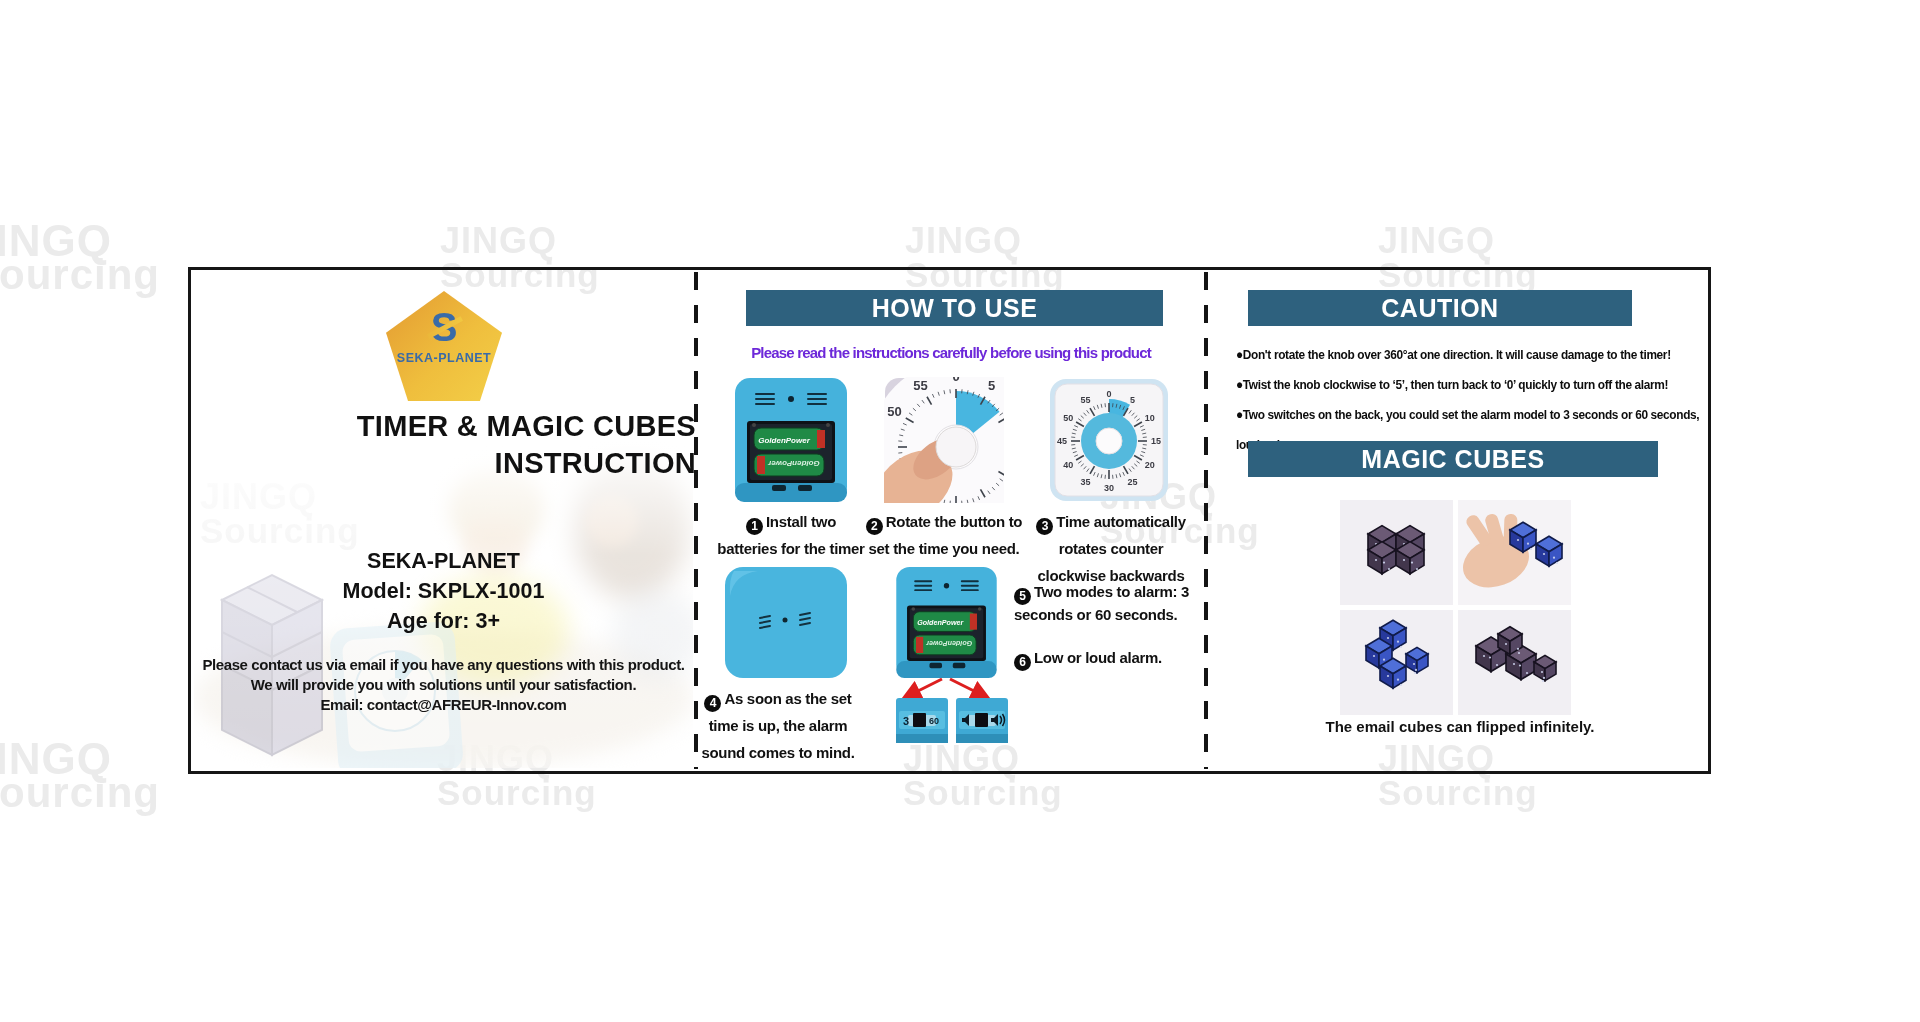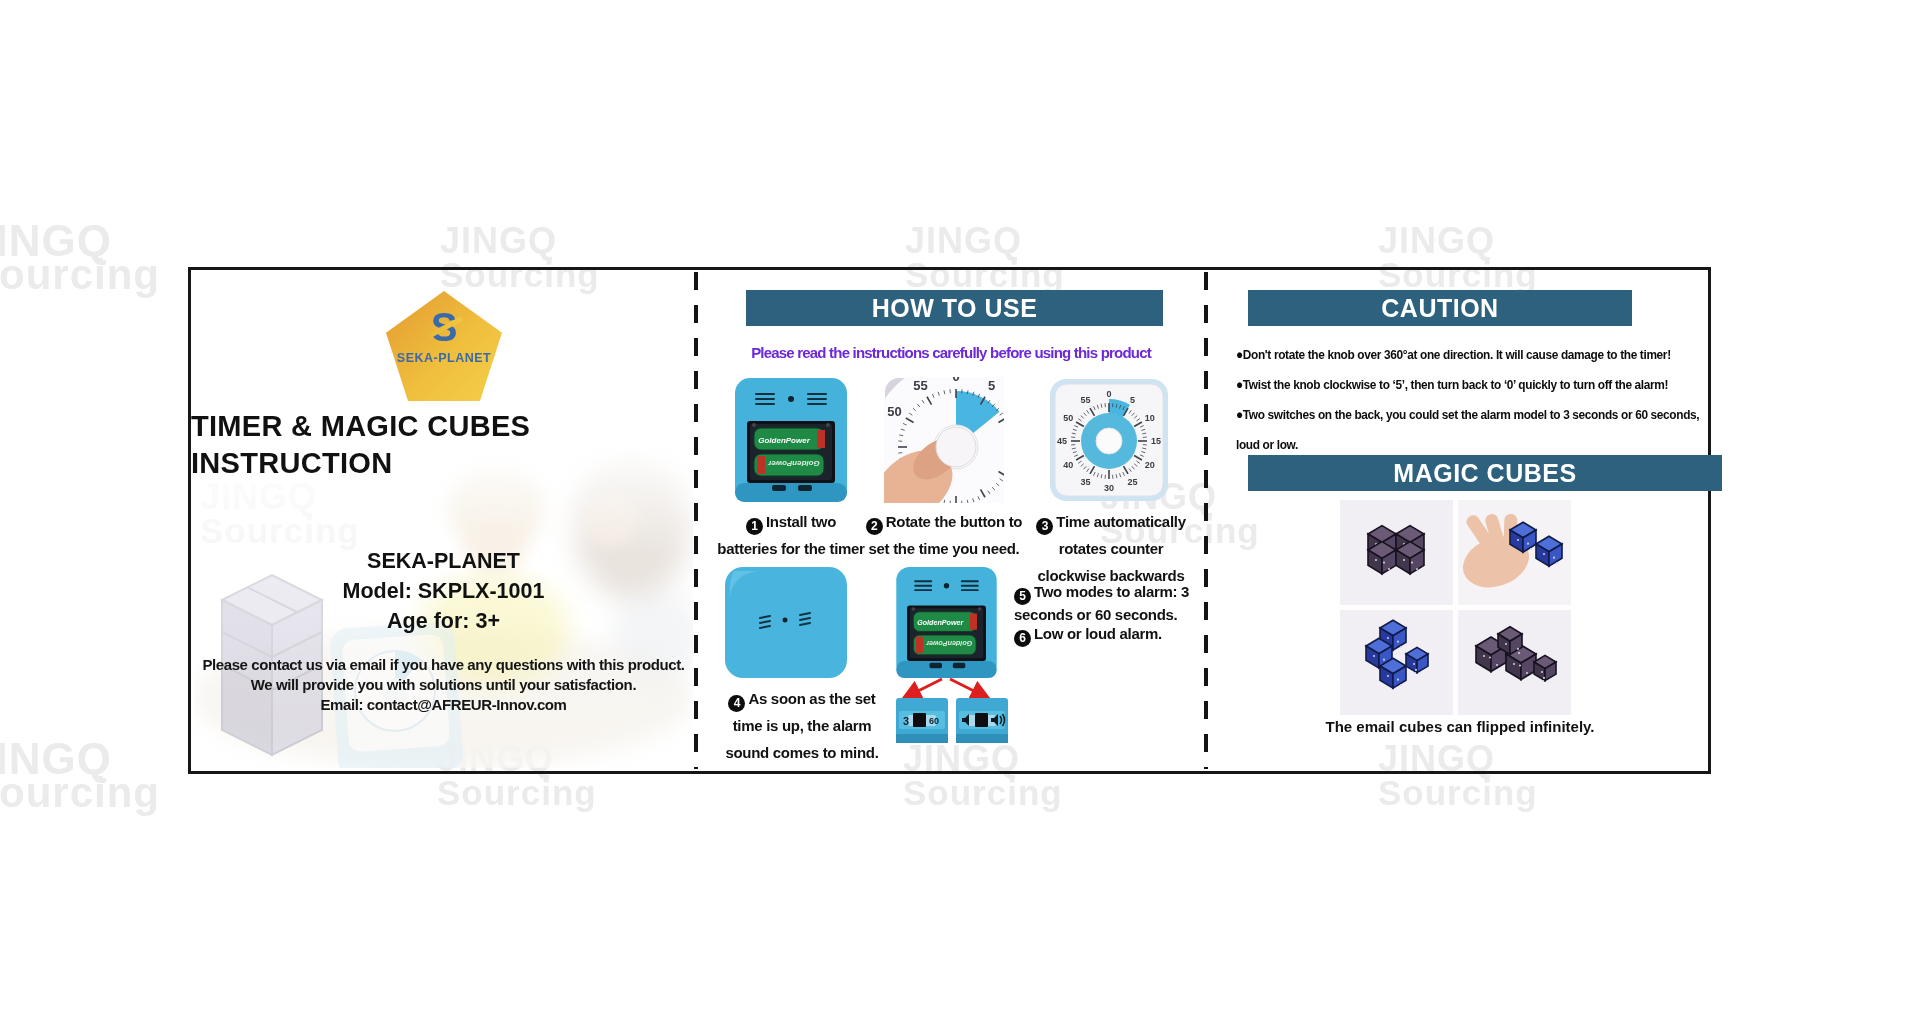--- a/index.html
+++ b/index.html
@@ -27,22 +27,22 @@
   .blob { position:absolute; border-radius:50%; }
   .photo-fade { position:absolute; inset:0; background:linear-gradient(to bottom,#fff 0%,rgba(255,255,255,.55) 35%,rgba(255,255,255,.45) 100%); }
   .logo { position:absolute; left:195px; top:21px; width:116px; height:110px;
           clip-path:polygon(50% 0%,100% 38%,81% 100%,19% 100%,0% 38%);
           background:linear-gradient(135deg,#e39a32 0%,#efbe3d 55%,#f3cf48 100%);
           display:flex; flex-direction:column; align-items:center; }
   .logo-s { position:relative; margin-top:16px; font-size:40px; font-weight:700; color:#3a6ba8; line-height:40px; }
   .logo-s::after { content:""; position:absolute; left:-5px; top:18px; width:38px; height:5px;
                    background:linear-gradient(135deg,#eab63a,#f1c841); transform:rotate(-28deg); }
   .logo-brand { margin-top:4px; font-size:12.5px; font-weight:700; color:#3a6ba8; letter-spacing:.5px; }
-  .title { position:absolute; left:0; top:138px; width:505px; text-align:left;
-           font-size:29px; font-weight:700; color:#111; line-height:37px; letter-spacing:.3px; }
+  .title { position:absolute; left:0; top:138px; width:505px; text-align:right;
+           font-size:29px; font-weight:700; color:#111; line-height:37px; letter-spacing:.3px;padding-left:22px; }
   .modelblock { position:absolute; left:0; top:276px; width:505px; text-align:center;
                 font-size:21.5px; font-weight:700; color:#111; line-height:30px; }
   .contact { position:absolute; left:0; top:385px; width:505px; text-align:center;
              font-size:15px; font-weight:600; color:#151515; line-height:20px; letter-spacing:-.4px; }
 
   
   .bar { position:absolute; height:36px; background:#2e617e; color:#fff; text-align:center;
          font-size:25px; font-weight:700; line-height:36px; letter-spacing:.5px; }
 
   
@@ -50,21 +50,21 @@
   .subtitle { position:absolute; left:0; top:74px; width:510px; text-align:center;
               font-size:15px; font-weight:700; color:#6d28d9; letter-spacing:-.8px; white-space:nowrap; }
   .fig { position:absolute; }
   .cap { position:absolute; text-align:center; font-size:15px; font-weight:600; color:#111;
          line-height:27px; letter-spacing:-.3px; }
   .stepnum { display:inline-flex; width:17px; height:17px; border-radius:50%; background:#0c0c0c;
              color:#fff; font-size:12px; font-weight:700; align-items:center; justify-content:center;
              margin-right:3px; vertical-align:-3px; }
   .steps56 { position:absolute; left:318px; top:312px; width:190px; font-size:15px; font-weight:600;
              color:#111; line-height:19px; letter-spacing:-.3px; }
-  .steps56 .s6 { }
+  .steps56 .s6 { margin-top:24px; }
 
   
   .p-right { left:1015px; width:508px; }
   .bullets { position:absolute; left:30px; top:70px; width:560px; font-size:13.5px; font-weight:700;
              color:#0d0d0d; line-height:30px; letter-spacing:-.4px;
              transform:scaleX(.88); transform-origin:left top; }
   .bullets .b { white-space:nowrap; }
   .bullets .b.wrap { white-space:normal; }
   .cubegrid { position:absolute; left:134px; top:230px; width:231px; height:215px;
               display:grid; grid-template-columns:113px 113px; grid-template-rows:105px 105px; gap:5px; }
@@ -402,21 +402,21 @@
         <g stroke="#14323f" stroke-width="2" stroke-linecap="round">
           <line x1="36" y1="52" x2="46" y2="50"></line>
             <line x1="36" y1="57" x2="46" y2="55"></line>
             <line x1="36" y1="62" x2="46" y2="60"></line>
           <line x1="76" y1="49" x2="86" y2="47"></line>
             <line x1="76" y1="54" x2="86" y2="52"></line>
             <line x1="76" y1="59" x2="86" y2="57"></line>
         </g>
         <circle cx="61" cy="54" r="2.5" fill="#10262f"></circle>
       </svg>
-      <div class="cap" style="left:26px;top:415px;width:160px">
+      <div class="cap" style="left:2px;top:415px;width:160px">
         <span class="stepnum">4</span><span>As soon as the set time is up, the alarm sound comes to mind.</span>
       </div>
 
       <svg class="fig" style="left:192px;top:296px" width="117" height="113" viewBox="0 0 114 126">
         <use href="#timer-back"></use>
       </svg>
 
       <svg class="fig" style="left:192px;top:407px" width="117" height="24" viewBox="0 0 117 24">
         <line x1="54" y1="2" x2="18" y2="20" stroke="#dd1f1f" stroke-width="3" marker-end="url(#arrowhead)"></line>
         <line x1="62" y1="2" x2="98" y2="20" stroke="#dd1f1f" stroke-width="3" marker-end="url(#arrowhead)"></line>
@@ -459,21 +459,21 @@
 
     <section class="panel p-right">
       <div class="bar" style="left:42px;top:20px;width:384px">CAUTION</div>
 
       <div class="bullets">
         <div class="b"><span>●</span><span>Don't rotate the knob over 360°at one direction. It will cause damage to the timer!</span></div>
         <div class="b"><span>●</span><span>Twist the knob clockwise to ‘5’, then turn back to ‘0’ quickly to turn off the alarm!</span></div>
         <div class="b wrap" style="width:545px"><span>●</span><span>Two switches on the back, you could set the alarm model to 3 seconds or 60 seconds, loud or low.</span></div>
       </div>
 
-      <div class="bar" style="left:42px;top:185px;width:474px">MAGIC CUBES</div>
+      <div class="bar" style="left:42px;top:171px;width:410px">MAGIC CUBES</div>
 
       <div class="cubegrid">
         <svg class="cubecell" width="113" height="105" viewBox="0 0 113 105">
             <polygon points="28,34 42,25.6 56,34 42,42.4" fill="#6b5a75" stroke="#171220" stroke-width="1.6"></polygon>
             <polygon points="28,34 42,42.4 42,57.8 28,49.400000000000006" fill="#42364c" stroke="#171220" stroke-width="1.6"></polygon>
             <polygon points="56,34 42,42.4 42,57.8 56,49.400000000000006" fill="#554763" stroke="#171220" stroke-width="1.6"></polygon>
             <circle cx="36" cy="44" r="1.1" fill="#cfd6ef" opacity="0.9"></circle>
             <circle cx="49" cy="53" r="1.1" fill="#cfd6ef" opacity="0.9"></circle>
             <circle cx="44" cy="46.599999999999994" r="1.1" fill="#cfd6ef" opacity="0.9"></circle>
             <polygon points="56,34 70,25.6 84,34 70,42.4" fill="#6b5a75" stroke="#171220" stroke-width="1.6"></polygon>

